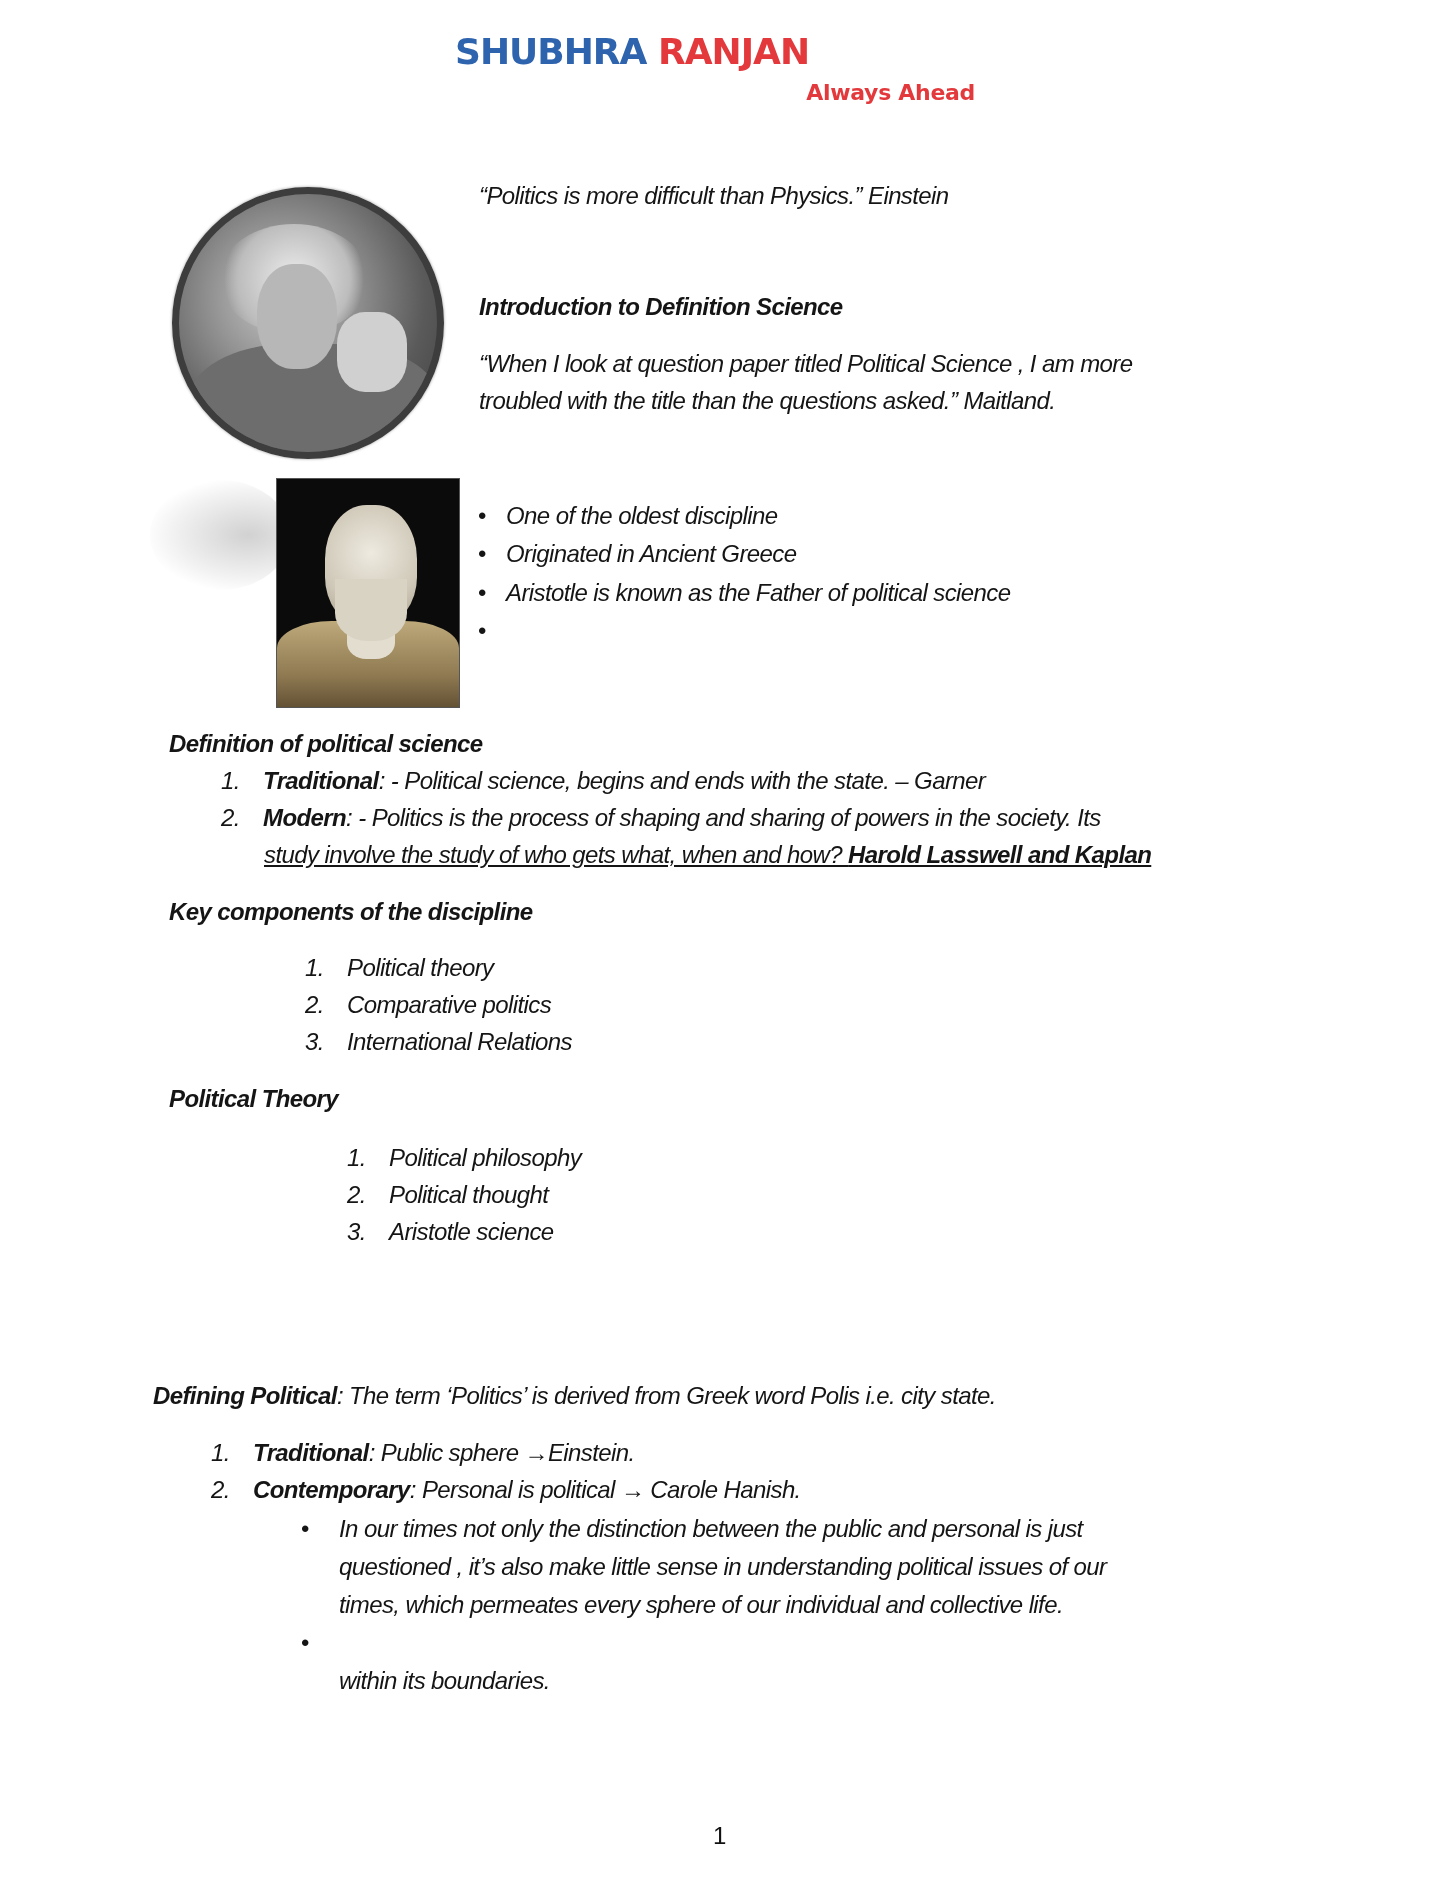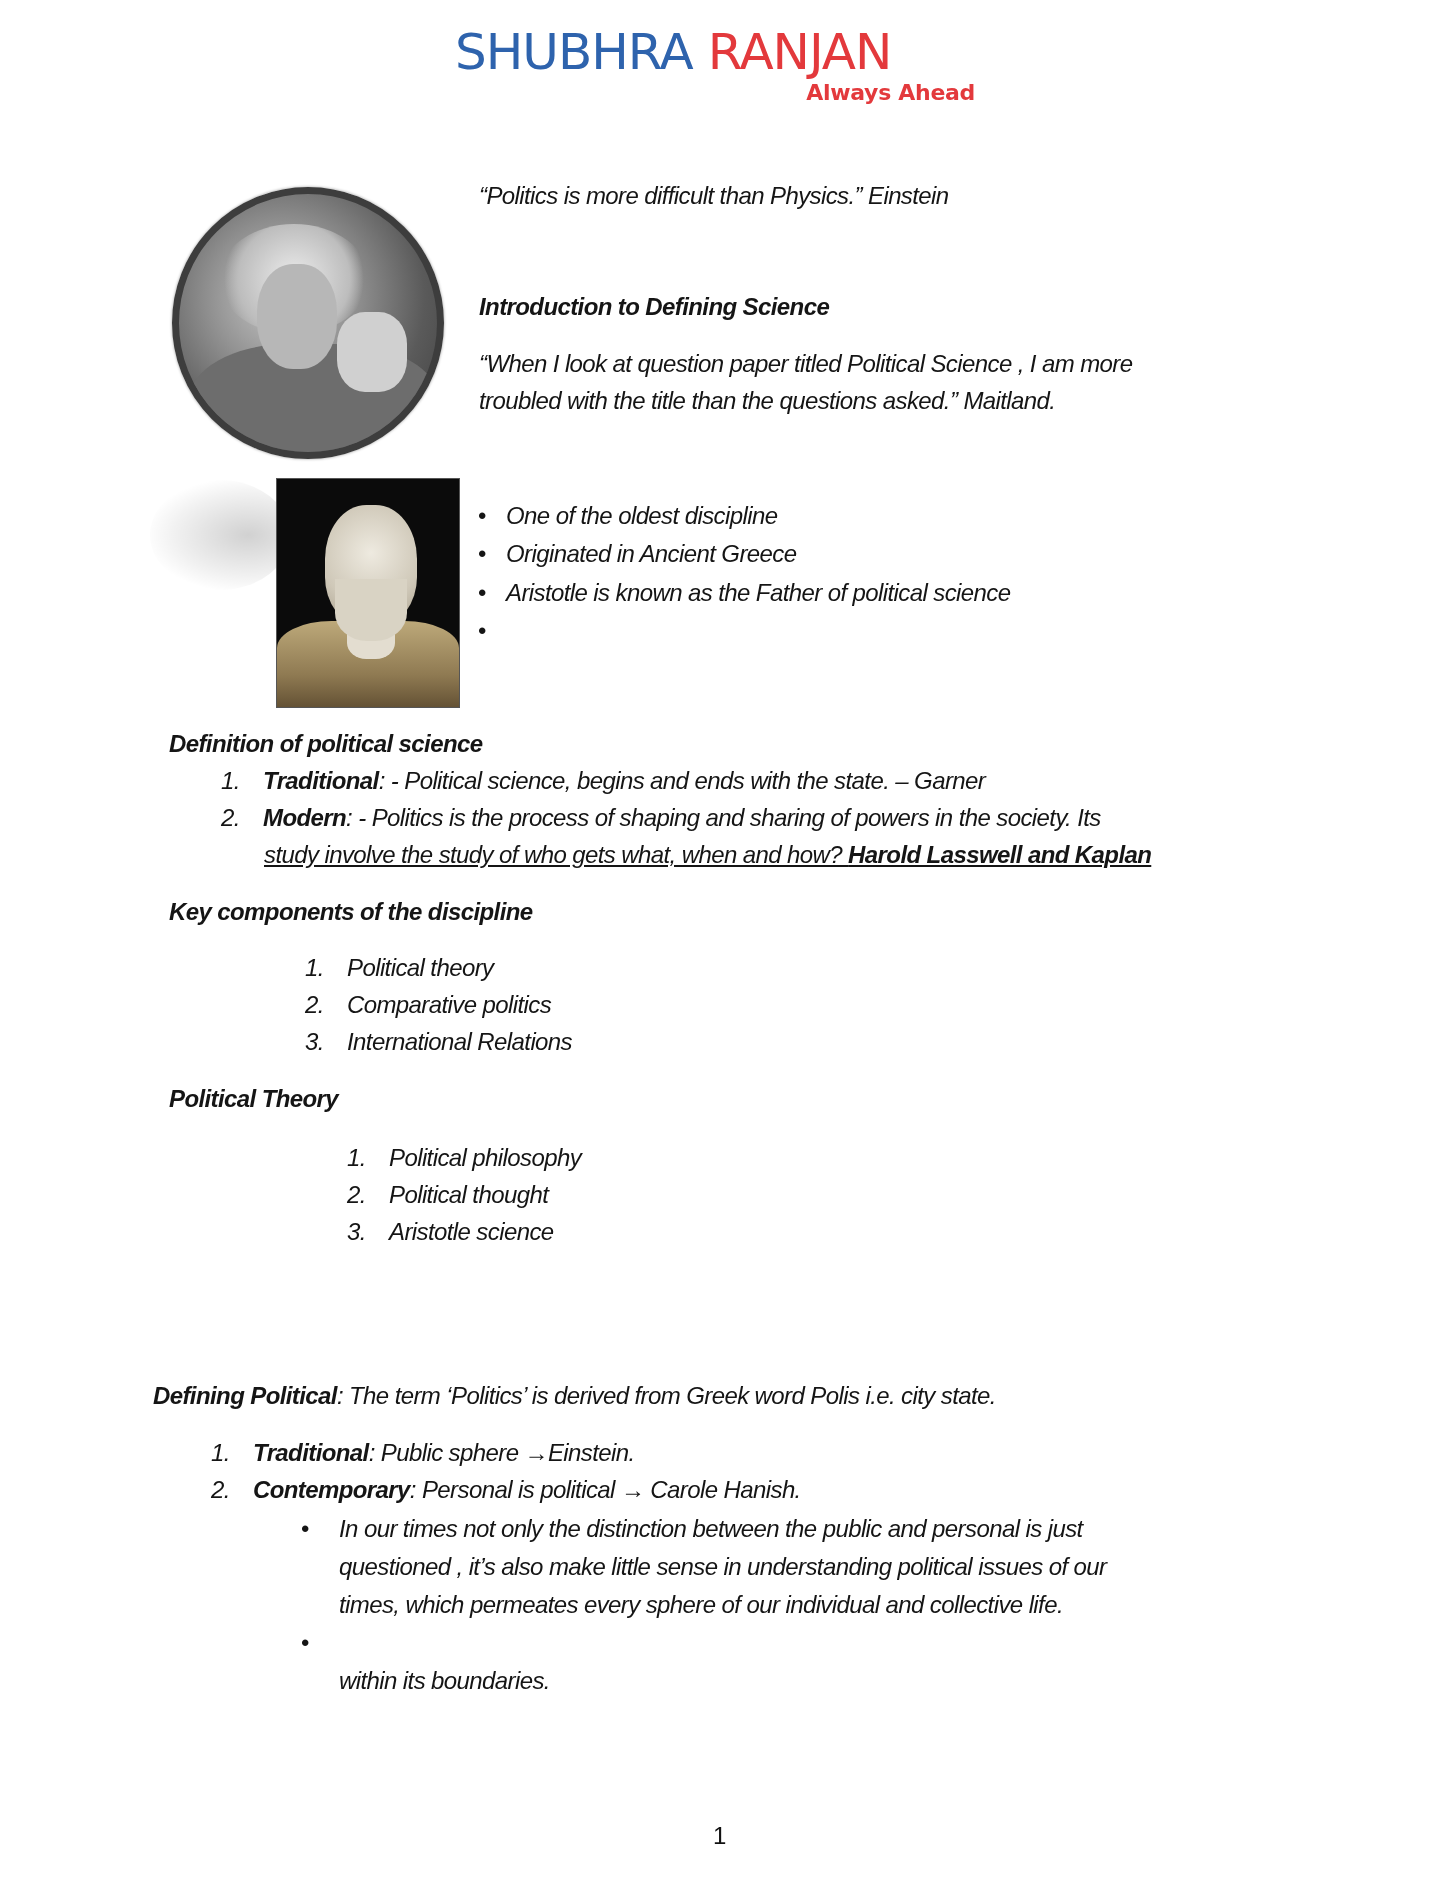--- a/index.html
+++ b/index.html
@@ -1,20 +1,20 @@
 <!DOCTYPE html>
 <html><head>
 <meta charset="utf-8">
 <style>
   html, body { margin:0; padding:0; background:#ffffff; }
   body { width:1445px; height:1879px; position:relative; overflow:hidden;
          font-family:"Liberation Sans", sans-serif; color:#111; }
   .abs { position:absolute; }
   .logo { left:455px; top:24px; width:540px; height:90px; }
-  .logo-main { font-family:"DejaVu Sans", sans-serif; font-weight:normal; font-size:50px; letter-spacing:-1px; line-height:56px; white-space:nowrap; }
+  .logo-main { font-family:"DejaVu Sans", sans-serif; font-weight:bold; font-size:36px; letter-spacing:-1px; line-height:56px; white-space:nowrap; }
   .logo-blue { color:#2e63ad; }
   .logo-red { color:#e3393c; }
   .logo-tag { position:absolute; right:20px; top:56px; font-family:"DejaVu Sans", sans-serif; font-weight:bold; font-size:22px; color:#e3393c; letter-spacing:-0.3px; }
 
   .doc { font-family:"Liberation Sans", sans-serif; font-size:24px; font-style:italic; letter-spacing:-0.6px; color:#151515; white-space:nowrap; }
   .b { font-weight:bold; }
   .line { position:absolute; line-height:30px; }
 
   .einstein { left:172px; top:187px; width:272px; height:272px; border-radius:50%;
     background: radial-gradient(circle at 40% 40%, #c9c9c9 0%, #8e8e8e 35%, #5a5a5a 65%, #3a3a3a 100%);
@@ -48,21 +48,21 @@
 
 <div class="abs einstein">
   <div class="body"></div>
     <div class="hair"></div>
     <div class="face"></div>
     <div class="hands"></div>
 </div>
 
 <div class="doc">
   <div class="line" style="left:479px; top:181px;">“Politics is more difficult than Physics.” Einstein</div>
-  <div class="line b" style="left:479px; top:292px;">Introduction to Defining Science</div>
+  <div class="line b" style="left:479px; top:292px;">Introduction to Definition Science</div>
   <div class="line" style="left:479px; top:349px;">“When I look at question paper titled Political Science , I am more</div>
   <div class="line" style="left:479px; top:386px;">troubled with the title than the questions asked.” Maitland.</div>
 </div>
 
 <div class="abs aristotle-shadow"></div>
 <div class="abs aristotle">
   <div class="drape"></div>
     <div class="neck"></div>
     <div class="head"></div>
     <div class="beard"></div>

